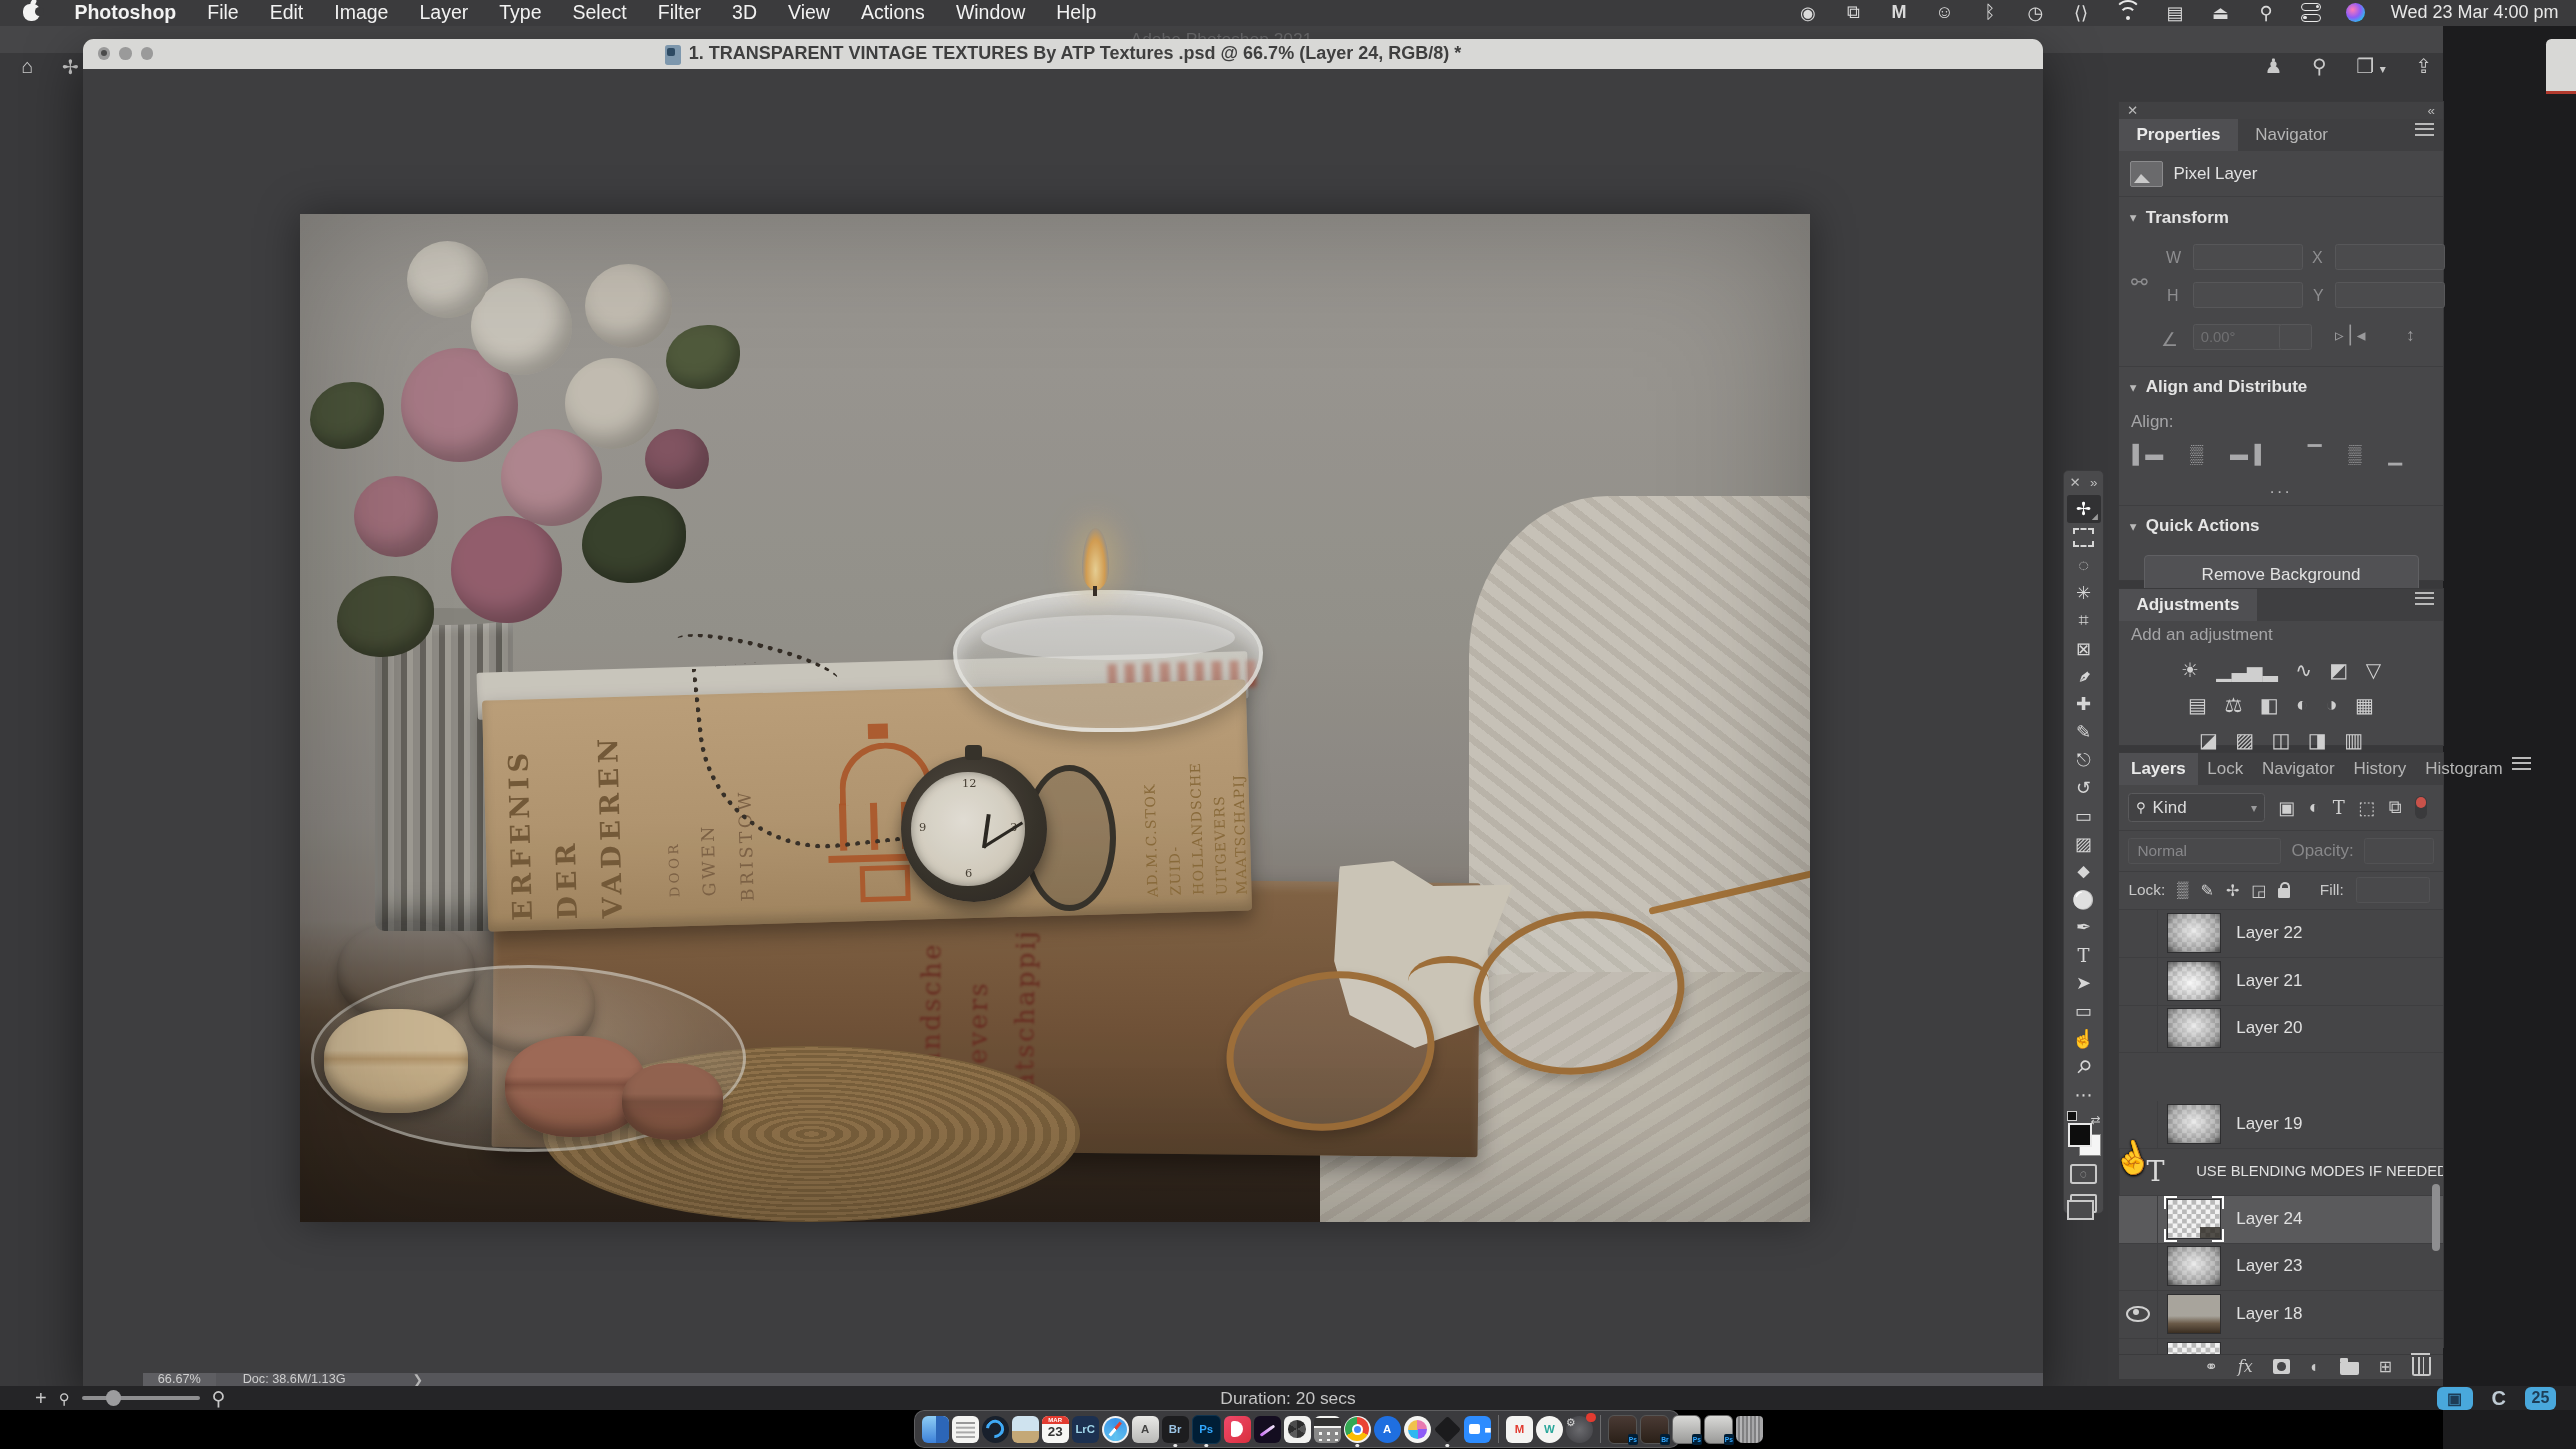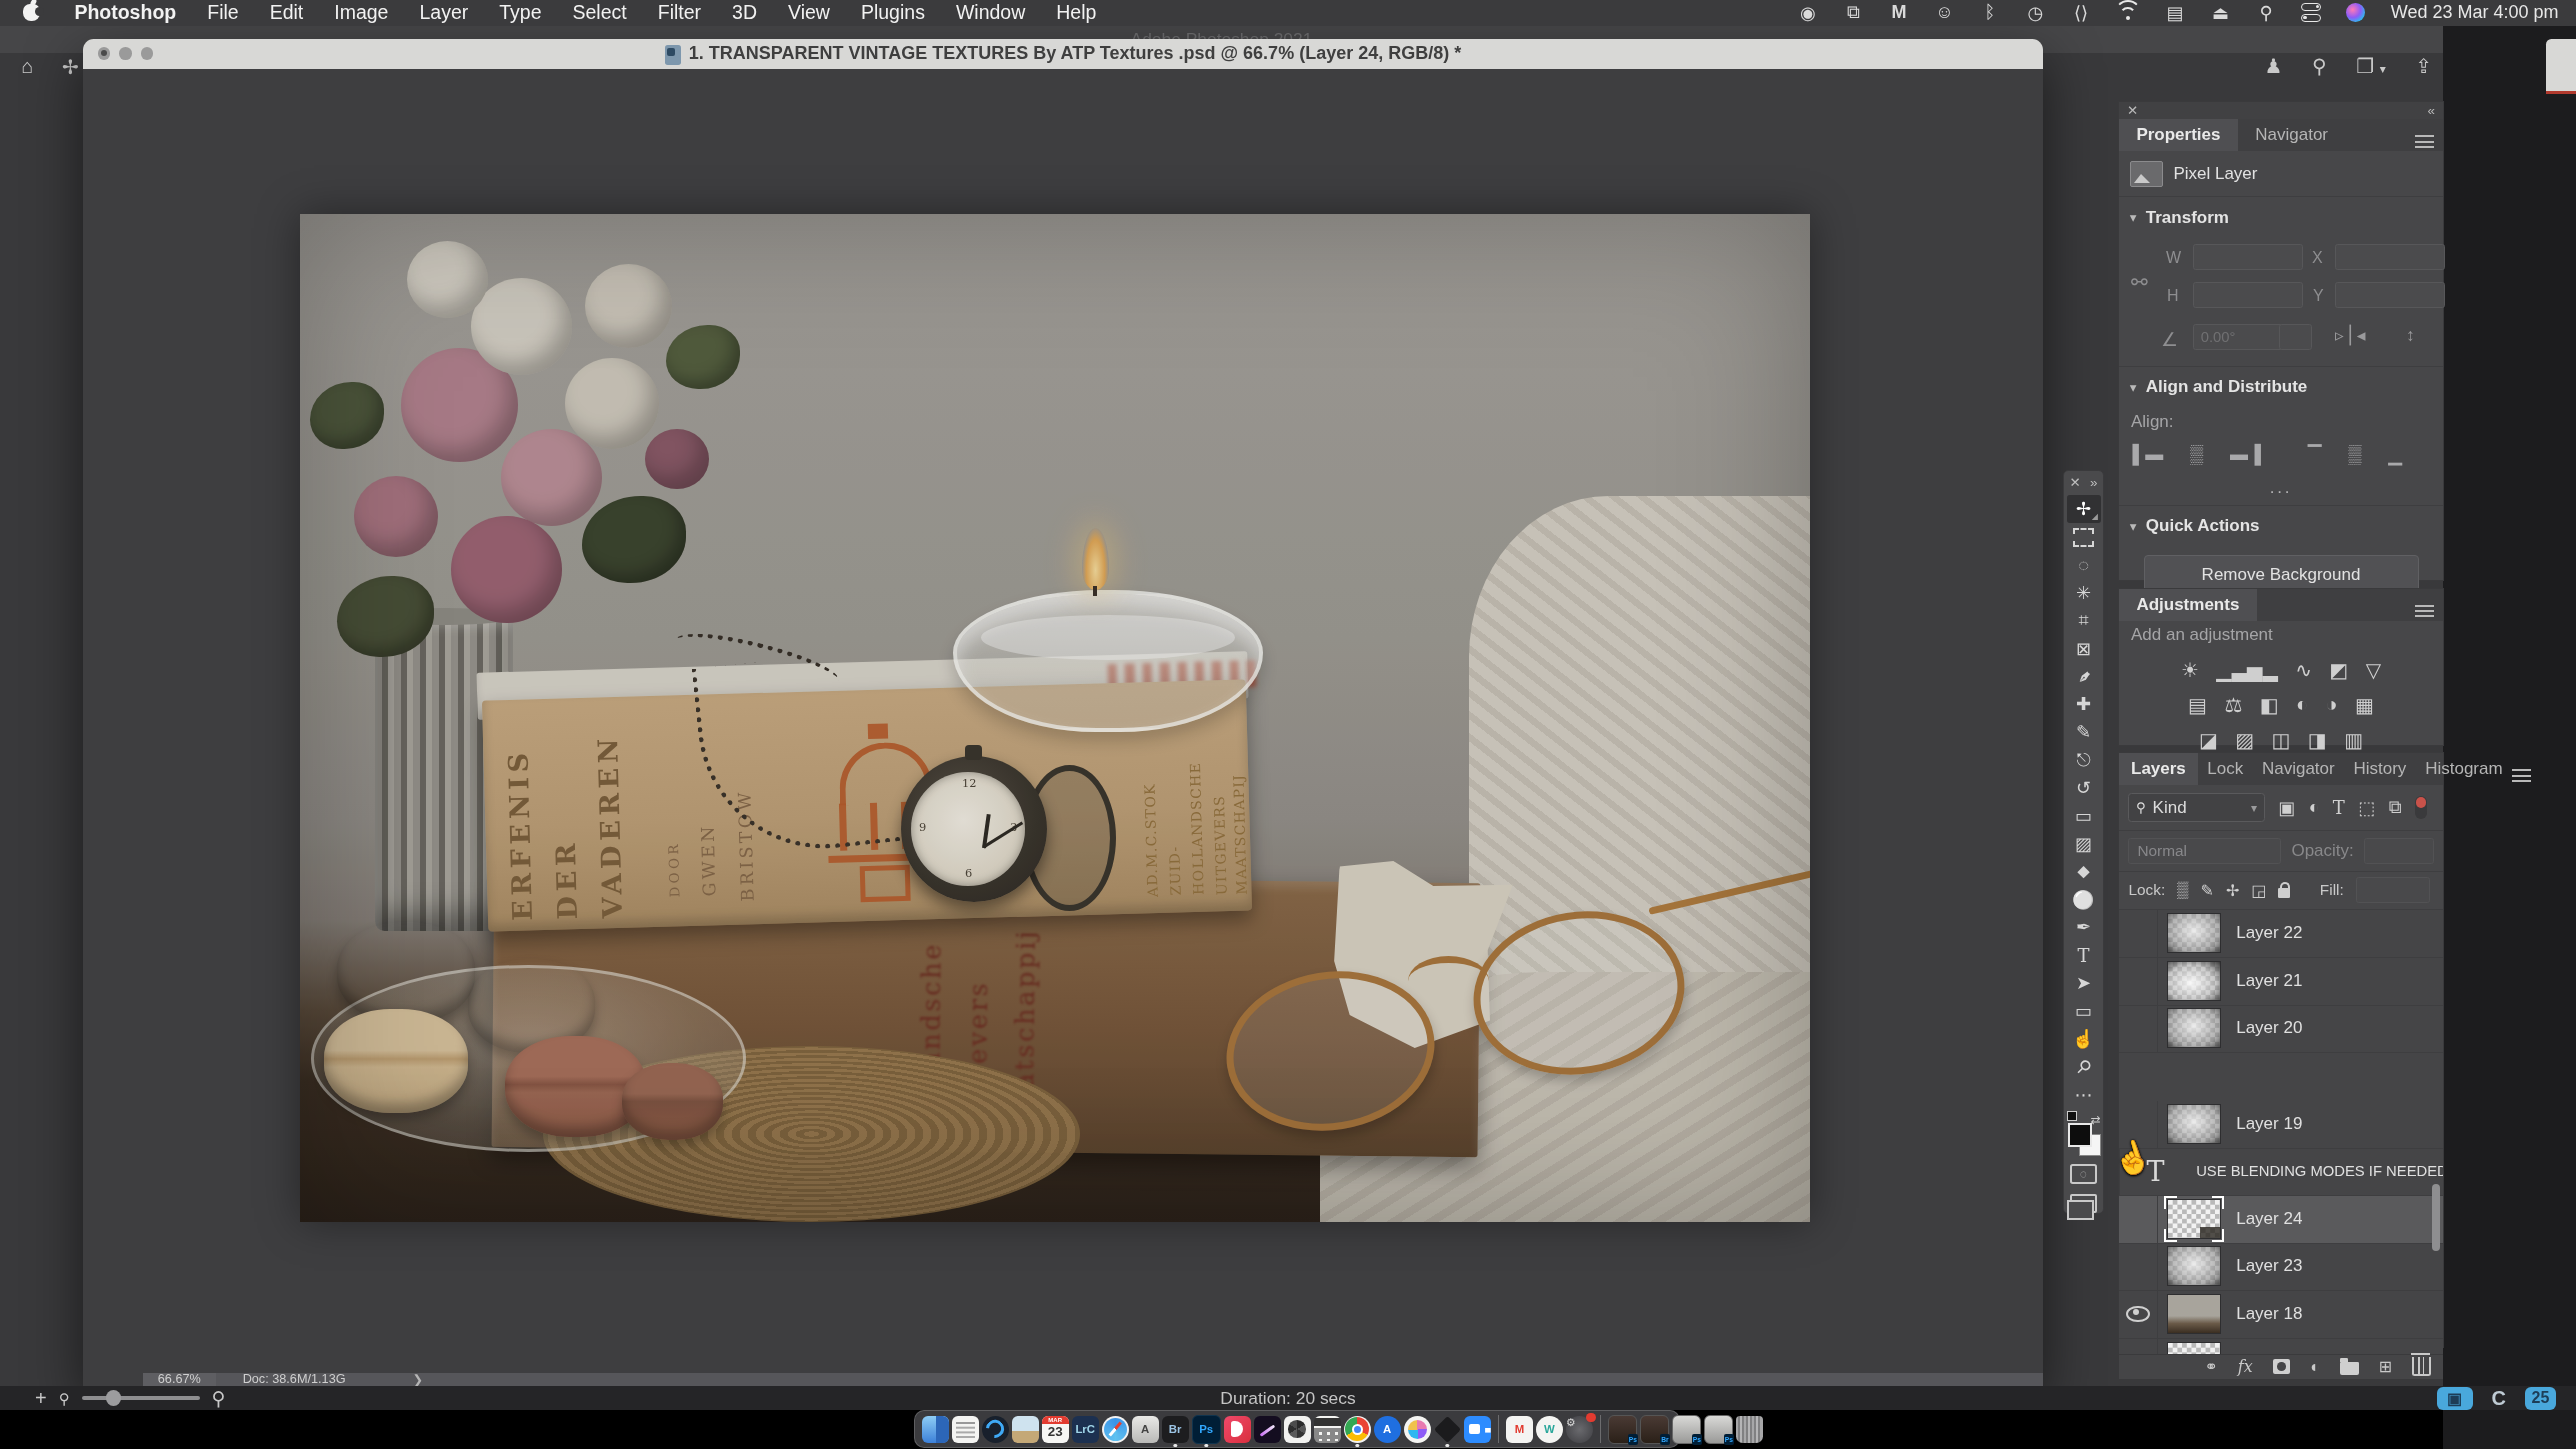--- a/index.html
+++ b/index.html
@@ -160,21 +160,21 @@
   .swatches .mini{position:absolute;left:0;top:-4px;width:8px;height:8px;background:#111;border:1.3px solid #ccc}
   .qmask{margin-top:10.7px;width:23px;height:17.4px;border:2px solid #c9c9c9;border-radius:2.7px;display:flex;align-items:center;justify-content:center;font-size:12px;color:#c9c9c9}
   .smode{margin-top:9.4px;width:23px;height:16px;border:2px solid #c9c9c9;border-radius:2px;position:relative}
   .smode::after{content:"";position:absolute;left:-5.4px;top:4px;width:23px;height:16px;border:2px solid #c9c9c9;background:#4a4a4c}
 
   
   .pcol{position:absolute;left:2118px;top:101px;width:326px;z-index:12;font-size:17px}
   .pgroup{position:relative;background:#474749;border:0.7px solid #3a3a3c;margin-bottom:6.7px}
   .ghead{height:17.4px;background:#414143;display:flex;align-items:center;justify-content:space-between;
     padding:0 8px;color:#b9b9b9;font-size:13.4px}
-  .ptabs{display:flex;align-items:flex-end;background:#3f3f41;height:32px}
+  .ptabs{display:flex;align-items:flex-start;background:#3f3f41;height:32px}
   .ptab{padding:0 17.4px;height:100%;display:flex;align-items:center;color:#b5b5b5}
   .ptab.on{background:#4f4f52;color:#e9e9e9;font-weight:bold}
   .hamb{margin-left:auto;margin-right:9.4px;color:#c9c9c9;letter-spacing:0;font-size:14.8px;line-height:4.7px}
   .hamb i{display:block;width:19px;height:2px;background:#b9b9b9;margin:3.4px 0}
   .prow{display:flex;align-items:center;gap:10.7px;padding:9.4px 10.7px;border-bottom:0.7px solid #3e3e40}
   .thumb-ico{width:31px;height:24px;background:#6a6a6c;border:1.3px solid #8b8b8d;border-radius:2px;position:relative}
   .thumb-ico::after{content:"";position:absolute;left:3.4px;bottom:2.7px;border-left:7.4px solid transparent;
     border-right:9.4px solid transparent;border-bottom:9.4px solid #c9c9c9}
   .sect{display:flex;align-items:center;gap:9.4px;padding:10.7px;color:#e4e4e4;font-weight:bold}
   .chev{color:#b9b9b9;font-size:13.4px;font-weight:normal}
@@ -344,21 +344,21 @@
       <span class="appname">Photoshop</span>
       <span>File</span>
       <span>Edit</span>
       <span>Image</span>
       <span>Layer</span>
       <span>Type</span>
       <span>Select</span>
       <span>Filter</span>
       <span>3D</span>
       <span>View</span>
-      <span>Plugins</span>
+      <span>Actions</span>
       <span>Window</span>
       <span>Help</span>
     </span>
     <span class="mb-right">
       <span class="mb-ic">◉</span>
       <span class="mb-ic">⧉</span>
       <span class="mb-ic" style="font-weight:bold">M</span>
       <span class="mb-ic">☺</span>
       <span class="mb-ic">ᛒ</span>
       <span class="mb-ic">◷</span>

